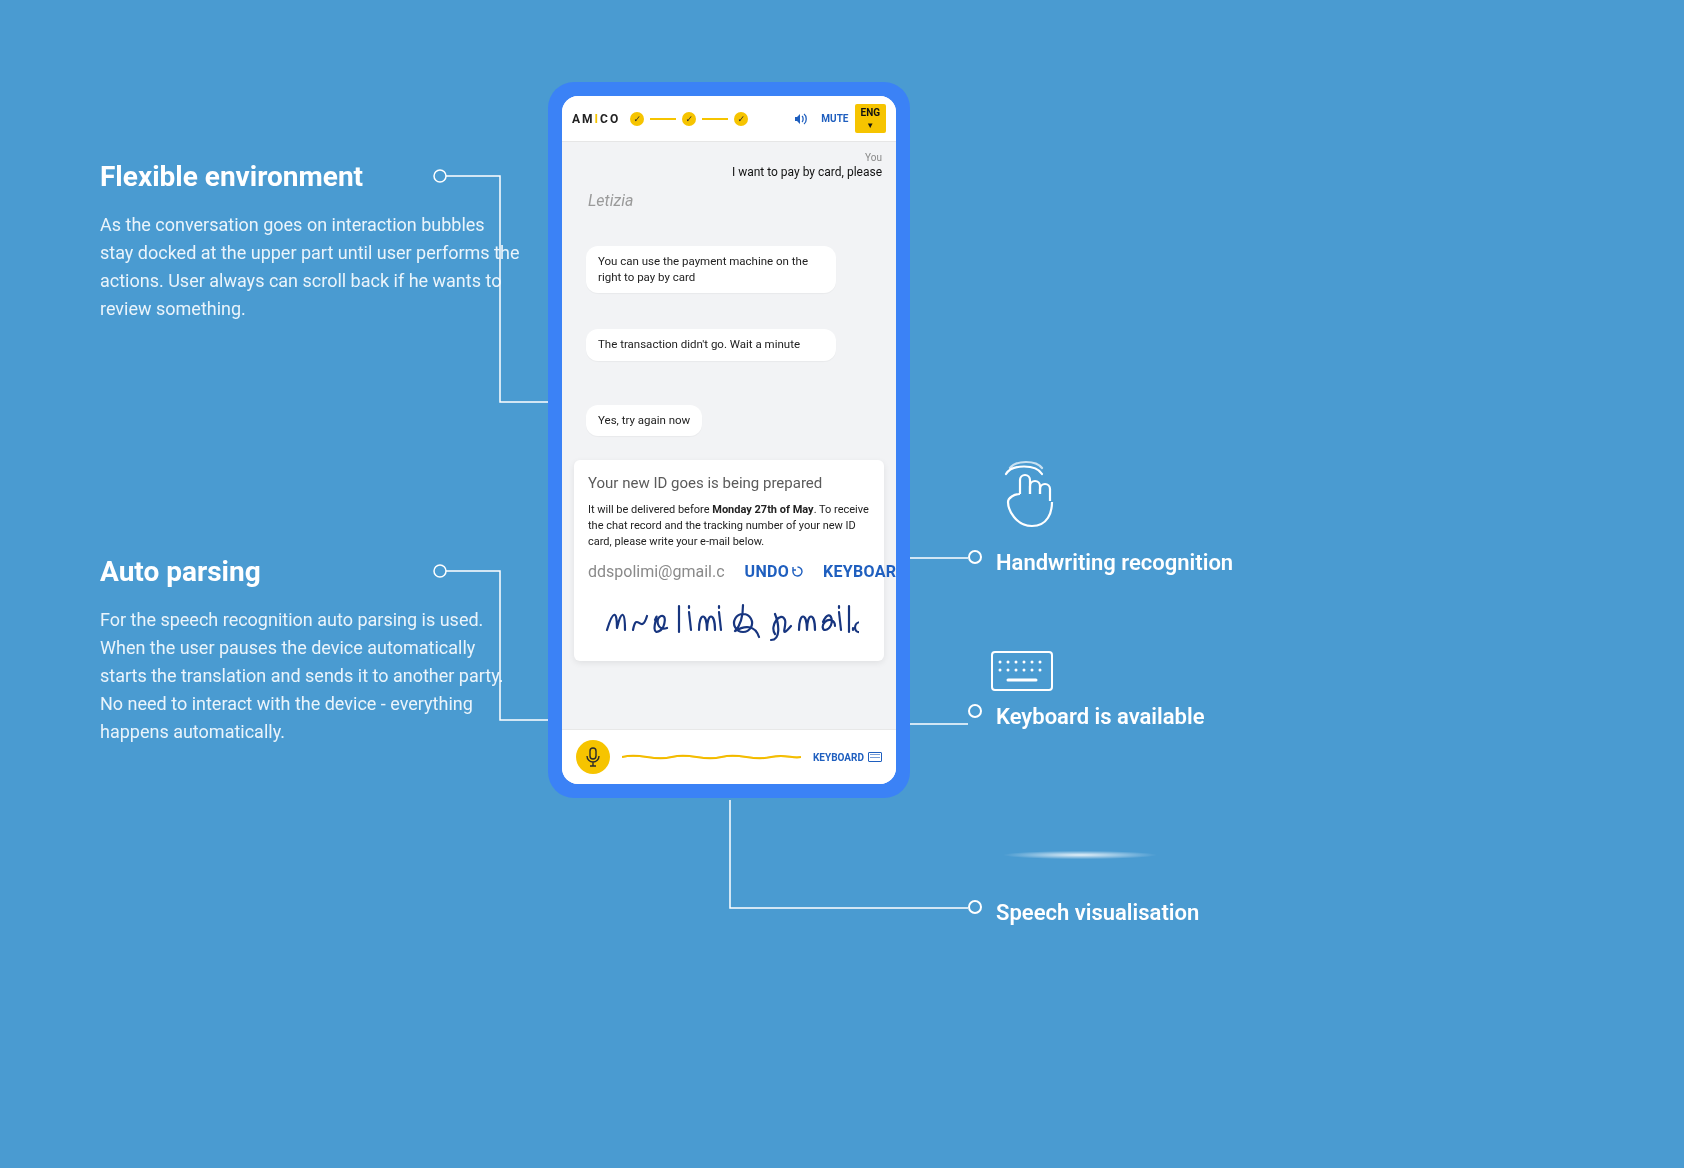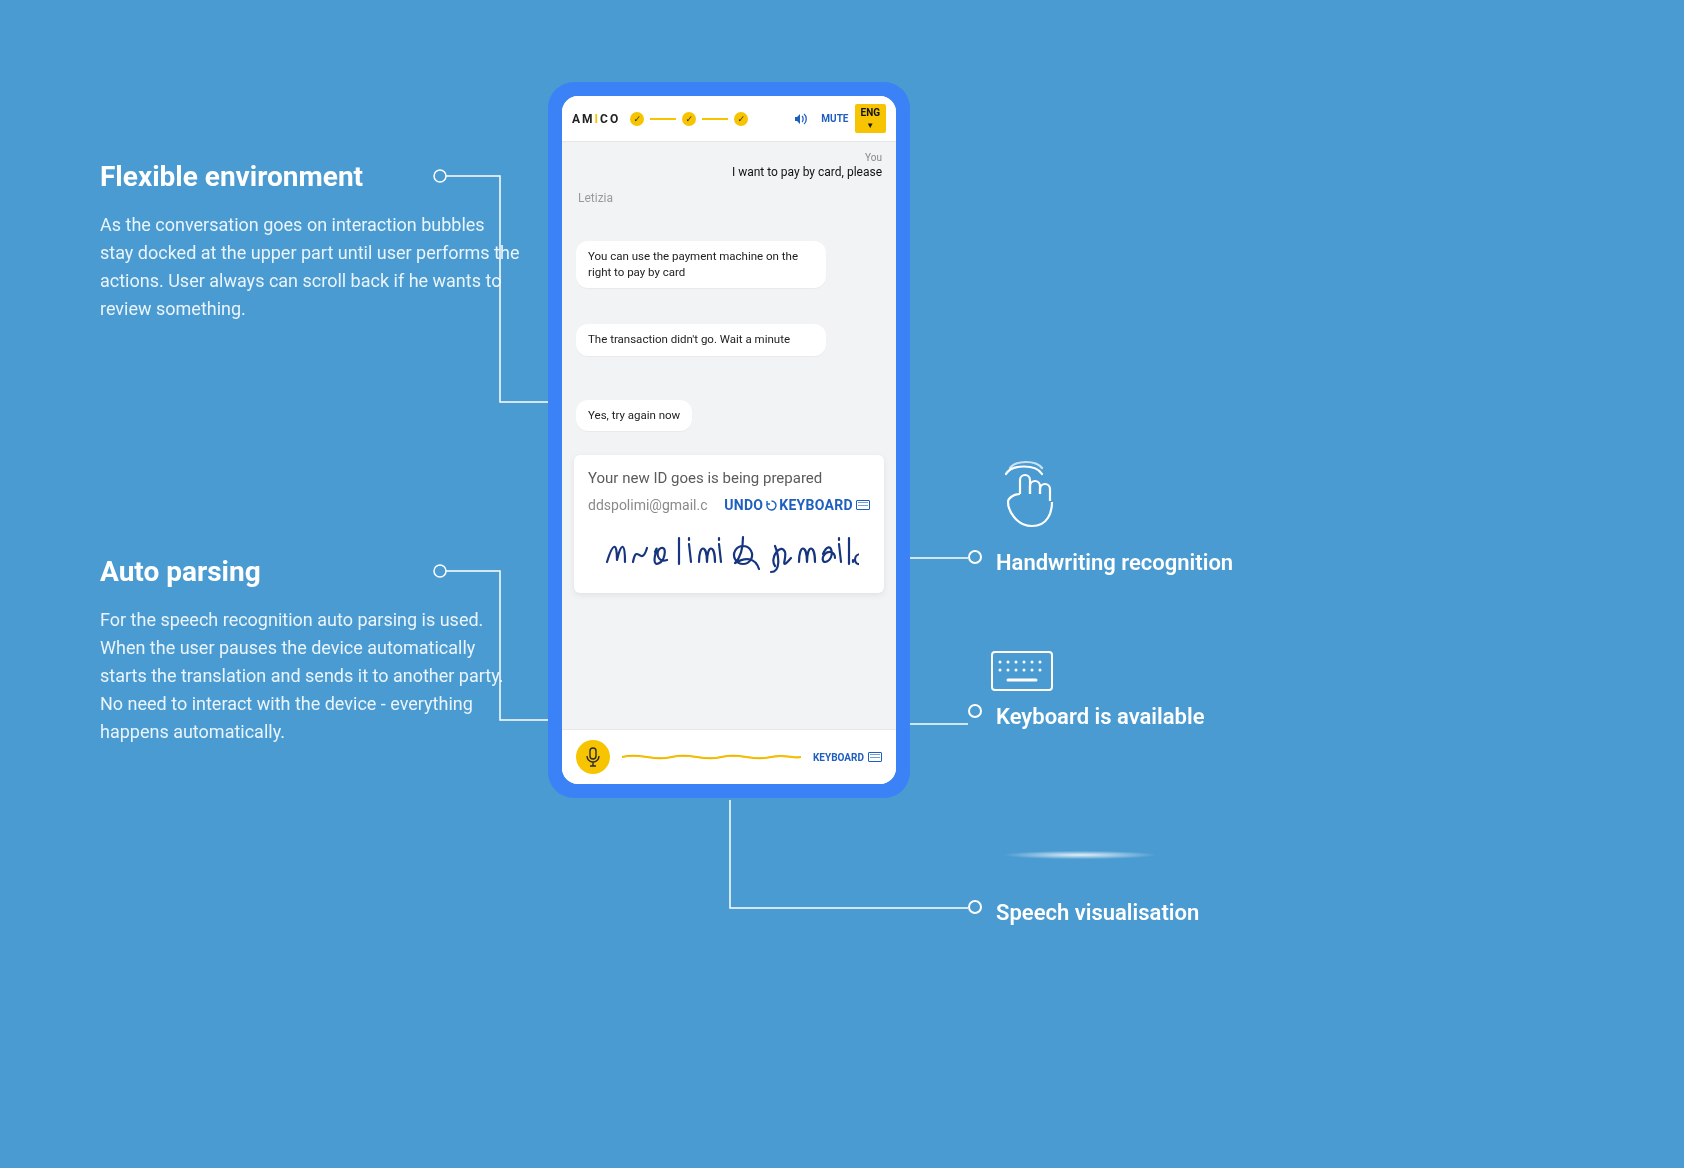--- a/index.html
+++ b/index.html
@@ -106,45 +106,45 @@
     color:#1f5fbf; font-weight:700; font-size:10px;
   }
   .lang {
     background:#f6c400; color:#111; font-weight:700; font-size:10px;
     padding:3px 6px; border-radius:2px; display:flex; align-items:center; gap:3px;flex-direction:column;
   }
 
   
   .chat {
     flex: 0 0 auto;
-    padding: 10px 14px 8px 14px;
+    padding: 10px 14px 8px 24px;
   }
   .sender-right { text-align:right; color:#888; font-size:10px; margin-bottom:2px;}
   .msg-right { text-align:right; font-size:12px; color:#111; margin-bottom:12px;}
-  .sender-left { color:#9a9a9a; font-size:12px; margin:2px 0 4px 2px;}
+  .sender-left { color:#9a9a9a; font-size:16px; margin:2px 0 4px 2px;font-style:italic;}
   .bubble {
     background:#fff; border-radius:12px; padding:8px 12px; font-size:11.5px;
     color:#222; margin-bottom:8px; max-width: 250px; line-height:1.35;
     box-shadow: 0 1px 1px rgba(0,0,0,0.04);
     margin-top: 36px;
   }
   .bubble.small{ max-width:200px; display:inline-block;}
 
   
   .card {
     margin: 8px 12px 10px 12px;
     background:#fff; border-radius:6px;
     box-shadow: 0 2px 6px rgba(0,0,0,0.08);
     padding: 14px 14px 10px 14px;
   }
   .card h3 { font-size:15px; font-weight:400; color:#5b5b5b; margin-bottom:10px;}
   .card p { font-size:11px; line-height:1.45; color:#222; margin-bottom:12px;}
   .card p b{ font-weight:700;}
   .card-row {
-    display:flex; align-items:center; gap:2px; font-size:14px; margin-bottom:6px;
+    display:flex; align-items:center; gap:20px; font-size:16px; margin-bottom:6px;
   }
   .card-row .parsed { color:#8a8a8a; flex:1;}
   .card-row .undo, .card-row .kbd {
     color:#1f5fbf; font-weight:700; letter-spacing:0.3px; display:flex; align-items:center; gap:3px;
   }
   .handwrite {
     height: 64px; display:flex; align-items:center; justify-content:center;
     margin: 6px -4px 0 -4px;
   }
   .handwrite svg { width: 260px; height: 50px; }
@@ -285,20 +285,23 @@
       <div class="msg-right">I want to pay by card, please</div>
 
       <div class="sender-left">Letizia</div>
       <div class="bubble">You can use the payment machine on the right to pay by card</div>
       <div class="bubble">The transaction didn't go. Wait a minute</div>
       <div><div class="bubble small">Yes, try again now</div></div>
     </div>
 
     <div class="card">
       <h3>Your new ID goes is being prepared</h3>
+      <p>
+        <span>It will be delivered before </span><b>Monday 27th of May</b><span>. To receive the chat record and the tracking number of your new ID card, please write your e-mail below.</span>
+      </p>
       <div class="card-row">
         <span class="parsed">ddspolimi@gmail.c</span>
         <span class="undo">
           <span>UNDO</span>
           <svg width="11" height="11" viewBox="0 0 11 11">
               <path d="M5.5 1a4.5 4.5 0 1 1-4.3 3.1" fill="none" stroke="#1f5fbf" stroke-width="1.4"></path>
               <path d="M1 1v3h3" fill="none" stroke="#1f5fbf" stroke-width="1.4"></path>
             </svg>
         </span>
         <span class="kbd">

